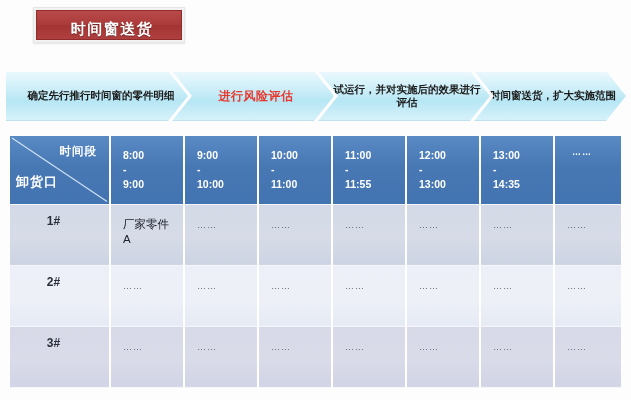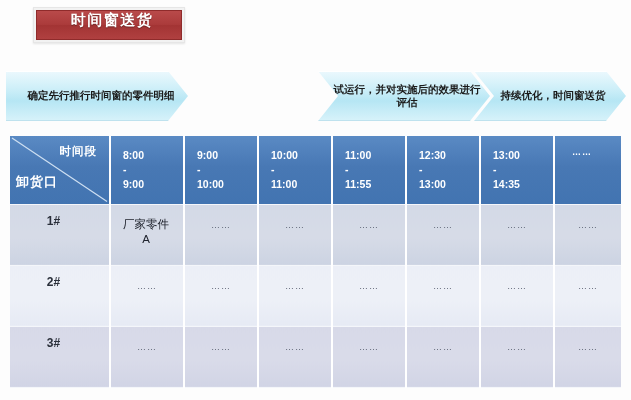--- a/index.html
+++ b/index.html
@@ -23,21 +23,21 @@
     width: 152px; height: 36px;
     background: #f2f2f2;
     border: 1px solid #e6e6e6;
     padding: 2px;
     box-shadow: 0 1px 2px rgba(0,0,0,0.10);
   }
   .banner {
     width: 100%; height: 100%;
     background: linear-gradient(180deg, #b94a4a 0%, #ab3b3b 48%, #a33434 52%, #b04040 100%);
     border: 1px solid #8f2b2b;
-    display: flex; align-items: flex-start; justify-content: center; padding-left: 6px;
+    display: flex; align-items: flex-end; justify-content: center; padding-left: 6px;
   }
   .banner-text {
     color: #ffffff;
     font-size: 15px;
     font-weight: bold;
     letter-spacing: 1.5px;
     text-shadow: 0 1px 1px rgba(0,0,0,0.35);
     white-space: nowrap;
   }
 
@@ -140,21 +140,21 @@
     padding-left: 0;
     padding-top: 9px;
   }
   th.ellip .dots { letter-spacing: 1px; font-size: 9px; }
 
   
   tbody tr { height: 61px; }
   tbody tr.r0 td { background: linear-gradient(180deg, #d3d9e6 0%, #d6dbe7 55%, #ccd3e2 100%); }
   tbody tr.r1 td { background: linear-gradient(180deg, #eceff7 0%, #edf0f7 55%, #e6eaf4 100%); }
   tbody tr.r2 td { background: linear-gradient(180deg, #d7d9e8 0%, #d9dbe9 55%, #d1d4e5 100%); }
-  tbody td { padding: 6px 0 0 8px; color: #3a3f4c; text-align: center; }
+  tbody td { padding: 6px 0 0 8px; color: #3a3f4c; }
   tbody td.rowhead {
     text-align: center;
     padding-left: 0;
     color: #2a2f3a;
     font-size: 12px;
     font-weight: bold;
     padding-top: 9px;
   }
   tbody td .cellval {
     display: block;
@@ -179,25 +179,28 @@
   <div class="banner-wrap">
     <div class="banner">
       <span class="banner-text">时间窗送货</span>
     </div>
   </div>
 
   <div class="flow">
     <div class="chev c0">
       <span class="txt">确定先行推行时间窗的零件明细</span>
     </div>
+    <div class="chev c1 accent">
+      <span class="txt">进行风险评估</span>
+    </div>
     <div class="chev c2">
       <span class="txt">试运行，并对实施后的效果进行评估</span>
     </div>
     <div class="chev c3">
-      <span class="txt">持续优化，时间窗送货</span>
+      <span class="txt">时间窗送货，扩大实施范围</span>
     </div>
   </div>
 
   <table class="table">
     <colgroup>
       <col style="width:100px">
       <col style="width:74px">
       <col style="width:74px">
       <col style="width:74px">
       <col style="width:74px">
@@ -229,21 +232,21 @@
           <span class="slot">10:00</span>
           <span class="slot">-</span>
           <span class="slot">11:00</span>
         </th>
         <th>
           <span class="slot">11:00</span>
           <span class="slot">-</span>
           <span class="slot">11:55</span>
         </th>
         <th>
-          <span class="slot">12:30</span>
+          <span class="slot">12:00</span>
           <span class="slot">-</span>
           <span class="slot">13:00</span>
         </th>
         <th>
           <span class="slot">13:00</span>
           <span class="slot">-</span>
           <span class="slot">14:35</span>
         </th>
         <th class="ellip">
           <span class="dots">……</span>

